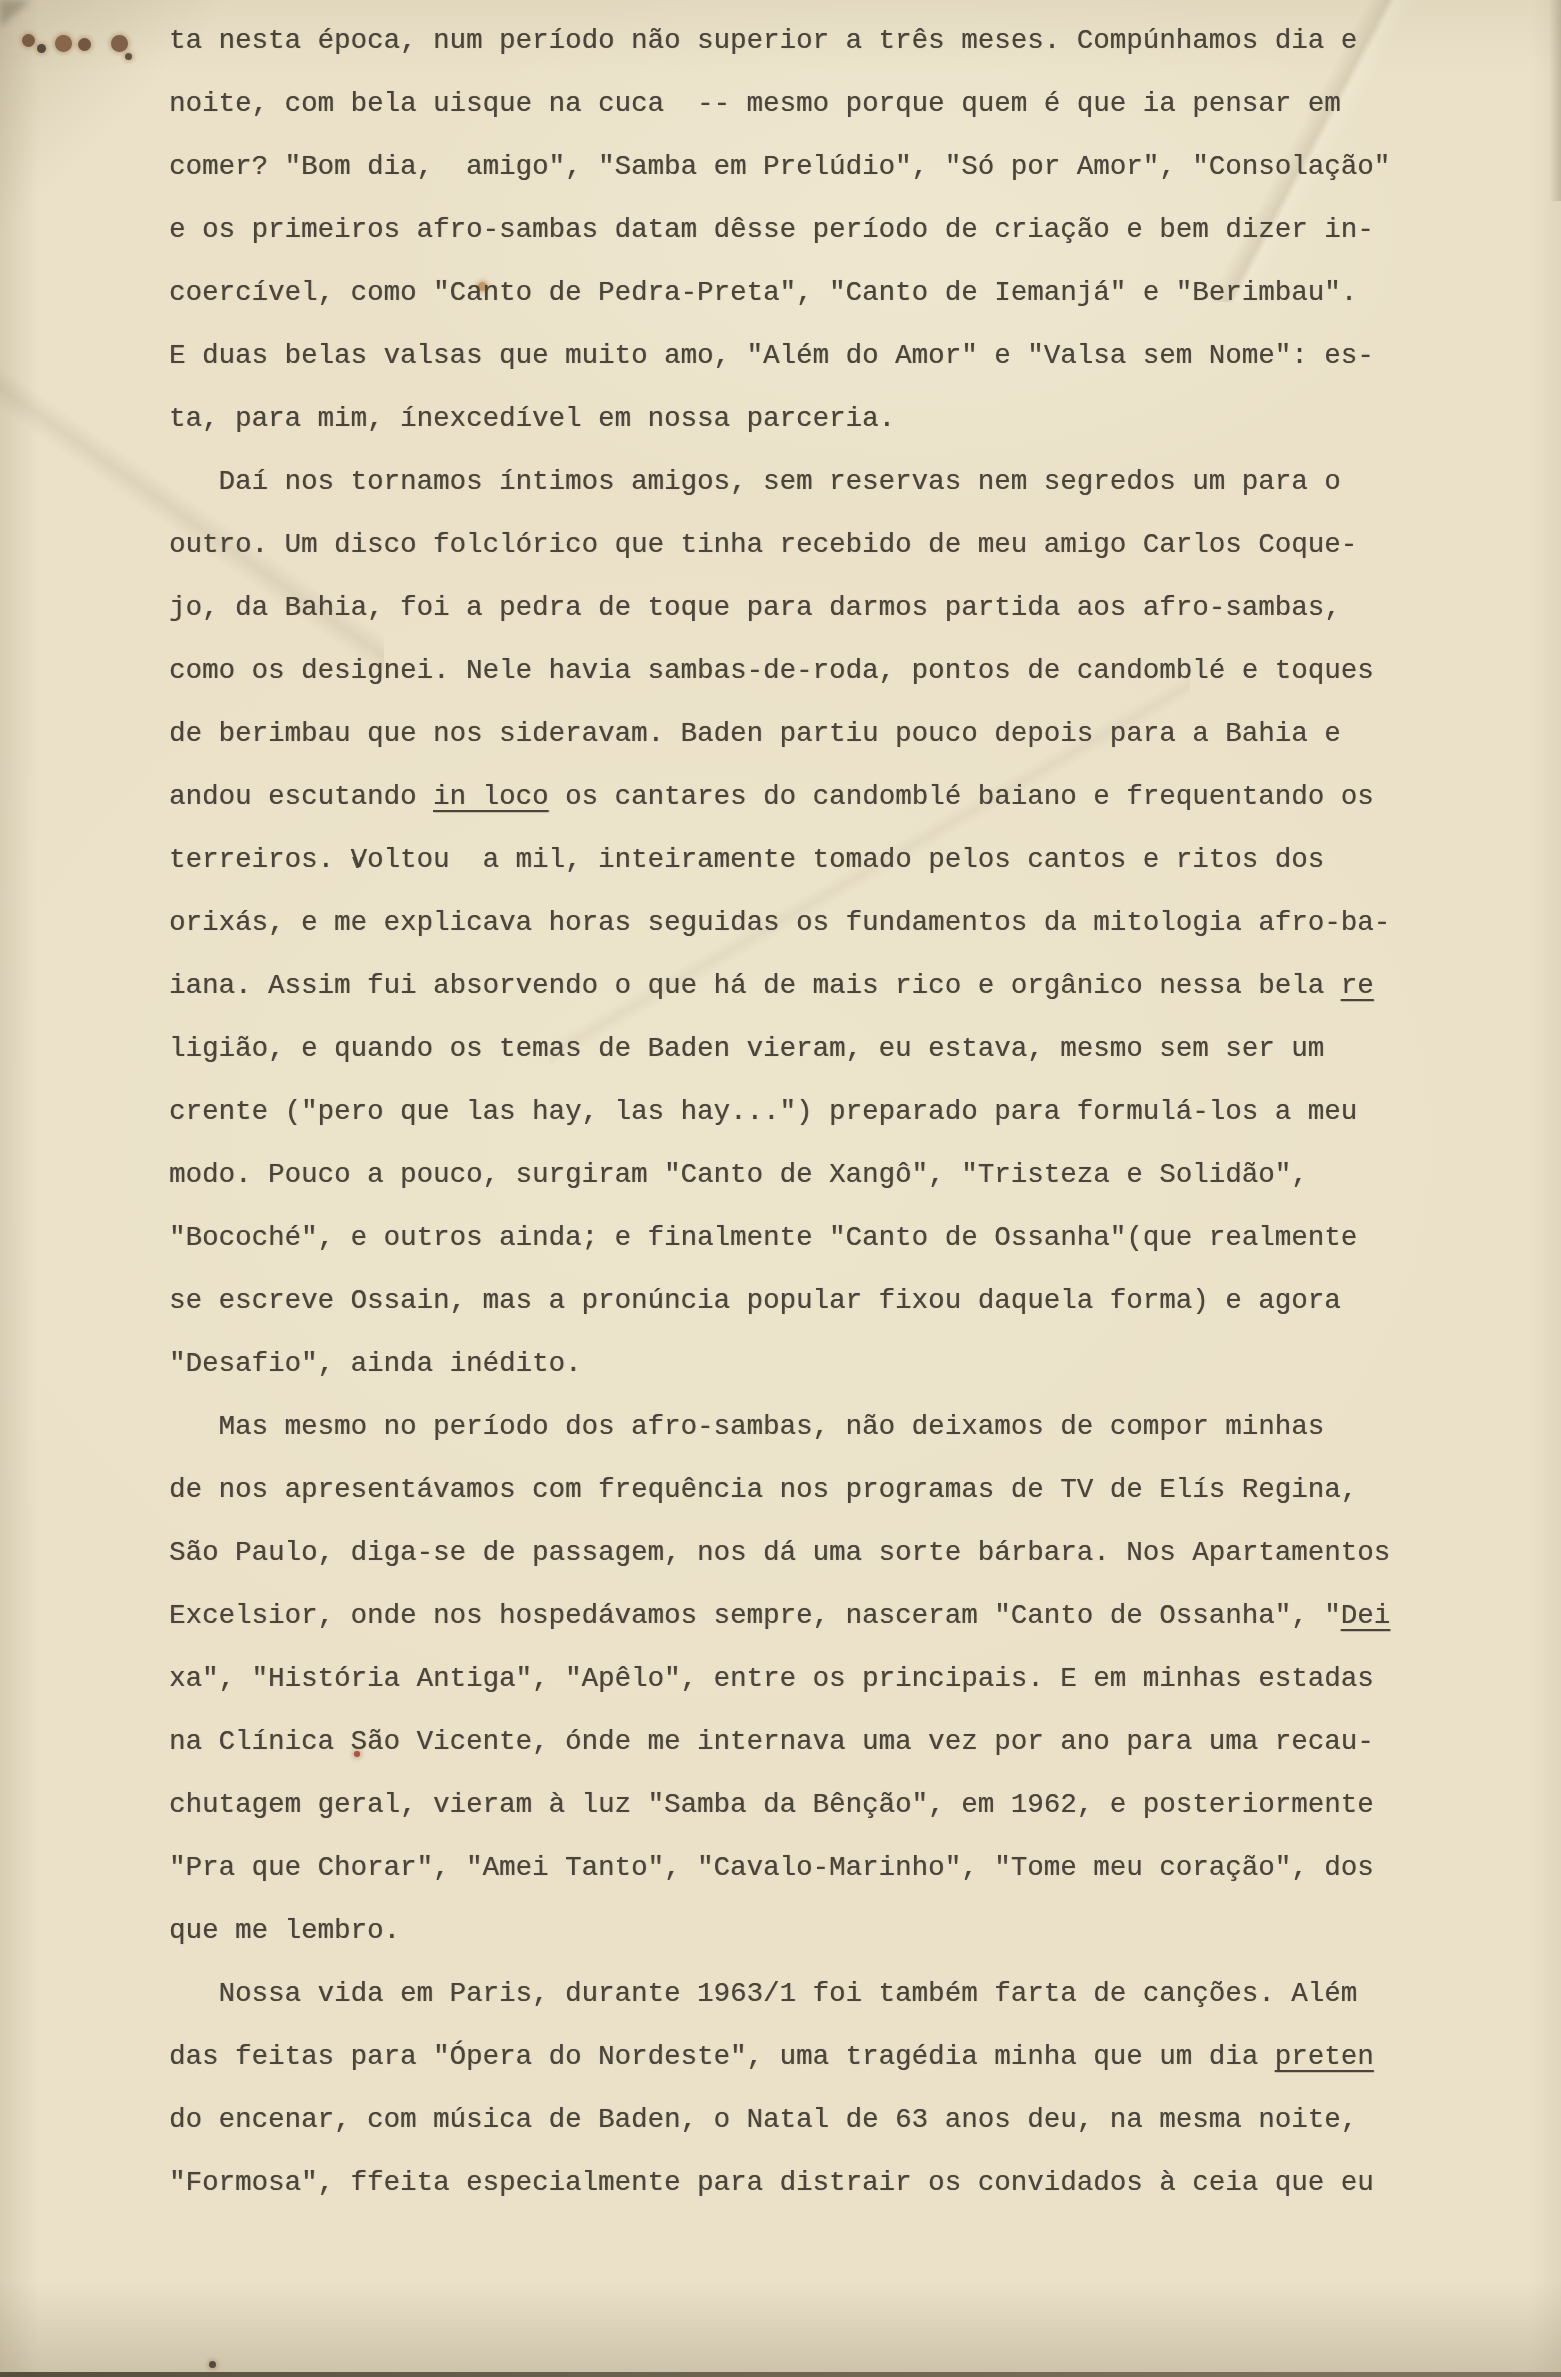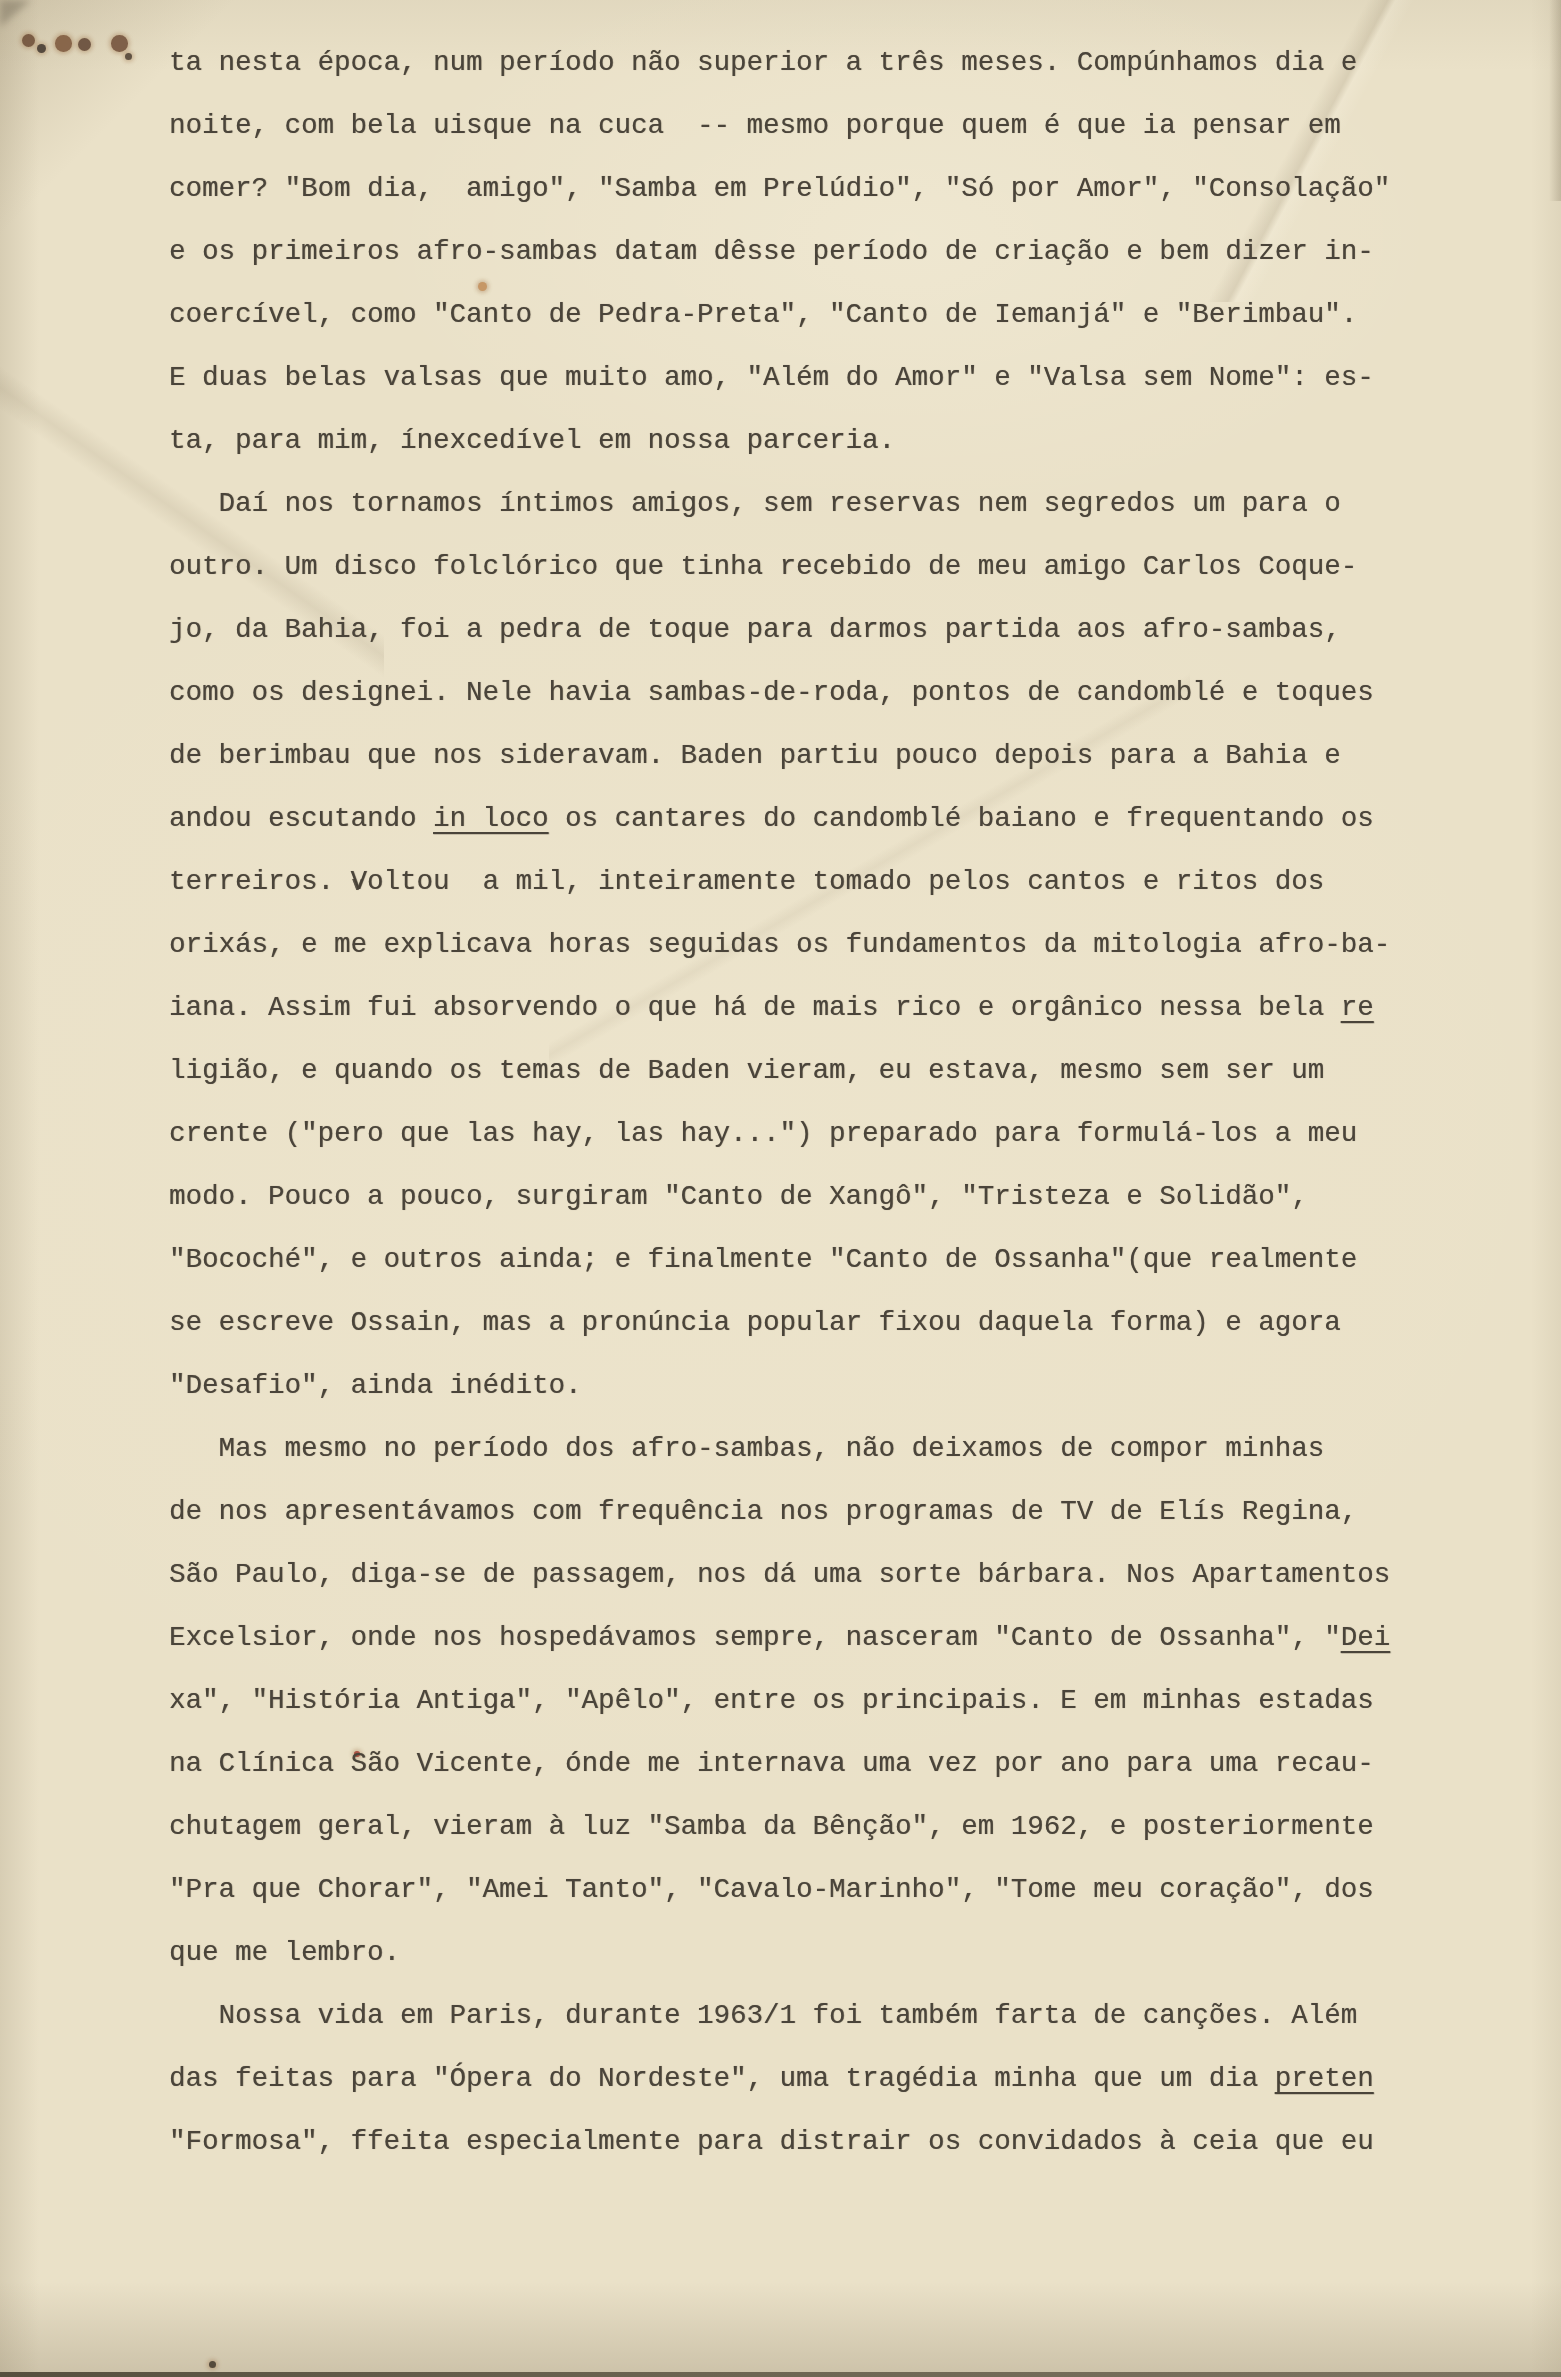--- a/index.html
+++ b/index.html
@@ -54,21 +54,21 @@
   }
   #edge-right-top {
     position: absolute; right: 0; top: 0; width: 13px; height: 201px;
     background: linear-gradient(to left, rgba(120,108,84,0.30), transparent);
   }
 
   
   #text-block {
     position: absolute;
     left: 169px;
-    top: 31px;
+    top: 9px;
     width: 1282px;
     color: #4a443a;
     font-size: 27.5px;
     line-height: 63px;
     text-shadow: 0.4px 0.4px 0.7px rgba(66,56,42,0.55);
   }
   .line { white-space: pre; height: 63px; }
   .u {
     text-decoration: underline;
     text-decoration-thickness: 1.8px;
@@ -139,20 +139,21 @@
       <div class="line"><span>de nos apresentávamos com frequência nos programas de TV de Elís Regina,</span></div>
       <div class="line"><span>São Paulo, diga-se de passagem, nos dá uma sorte bárbara. Nos Apartamentos</span></div>
       <div class="line"><span>Excelsior, onde nos hospedávamos sempre, nasceram "Canto de Ossanha", "</span><span class="u">Dei</span></div>
       <div class="line"><span>xa", "História Antiga", "Apêlo", entre os principais. E em minhas estadas</span></div>
       <div class="line"><span>na Clínica São Vicente, ónde me internava uma vez por ano para uma recau-</span></div>
       <div class="line"><span>chutagem geral, vieram à luz "Samba da Bênção", em 1962, e posteriormente</span></div>
       <div class="line"><span>"Pra que Chorar", "Amei Tanto", "Cavalo-Marinho", "Tome meu coração", dos</span></div>
       <div class="line"><span>que me lembro.</span></div>
       <div class="line"><span>   Nossa vida em Paris, durante 1963/1 foi também farta de canções. Além</span></div>
       <div class="line"><span>das feitas para "Ópera do Nordeste", uma tragédia minha que um dia </span><span class="u">preten</span></div>
+      <div class="line"><span>do encenar, com música de Baden, o Natal de 63 anos deu, na mesma noite,</span></div>
       <div class="line"><span>"Formosa", ffeita especialmente para distrair os convidados à ceia que eu</span></div>
     </div>
 
   <div id="corner-tl"></div>
   <div id="edge-right-top"></div>
   <div id="edge-bottom"></div>
 </div>
 
 
 </body></html>

